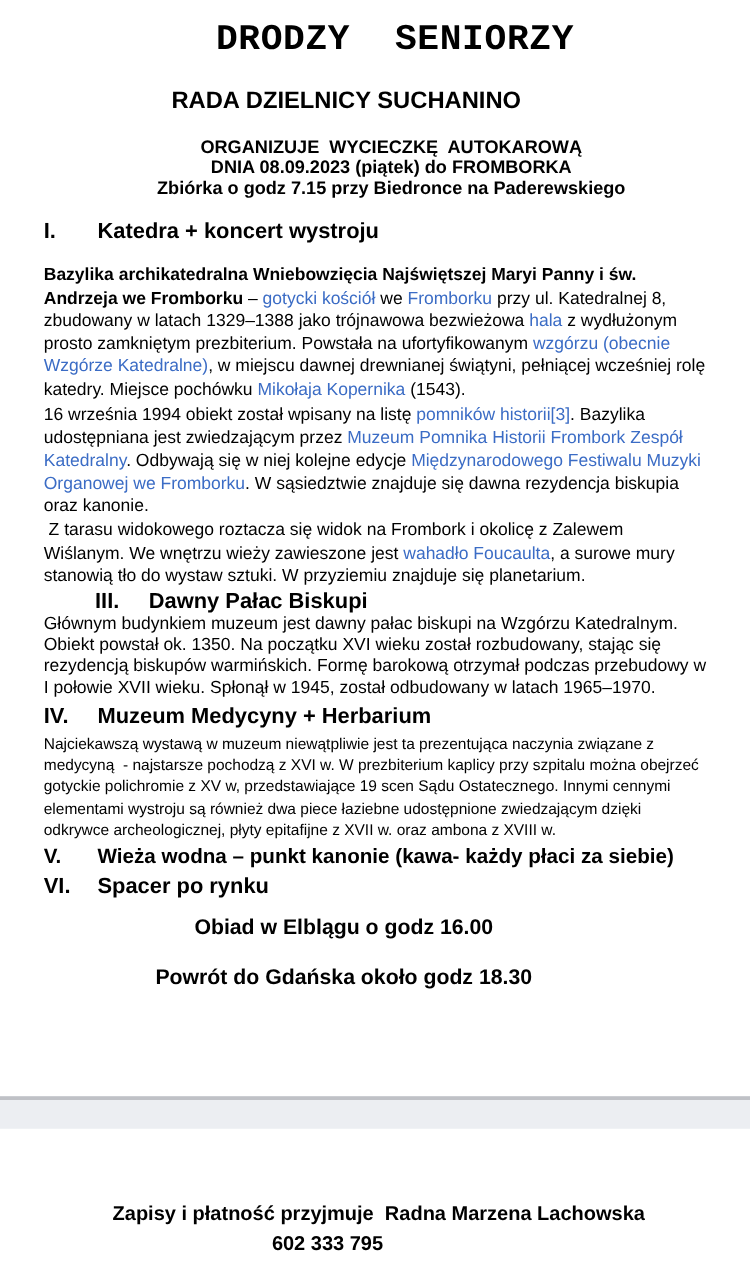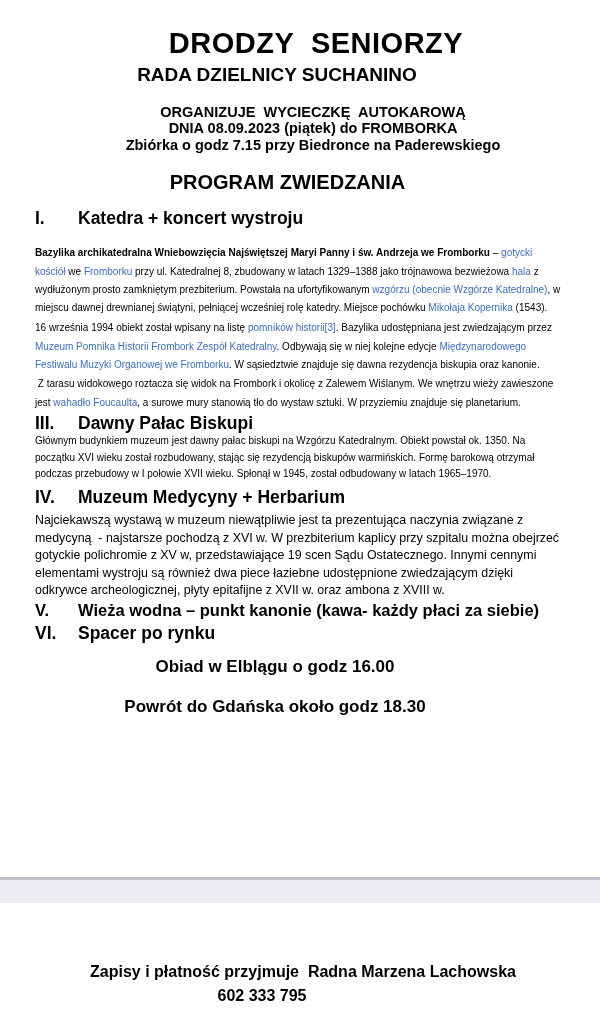--- a/index.html
+++ b/index.html
@@ -18,28 +18,29 @@
   }
   .page1 {
     padding: 16px 35px 0 35px;
   }
   .centered { text-align: center; white-space: pre-wrap; }
 
   .doc-title {
     font-size: 29px;
     line-height: 31px;
     font-weight: bold;
-    margin: 12px 0 0 32px;
+    margin: 0 0 0 32px;
     letter-spacing: 0.5px;
+    font-family: Liberation Mono, monospace;
   }
   .doc-subtitle {
     font-size: 19px;
     line-height: 21px;
     font-weight: bold;
-    margin: 5px 46px 0 0;
+    margin: 23px 46px 0 0;
   }
   .intro {
     margin: 19px 0 0 26px;
     font-weight: bold;
     font-size: 14.5px;
     line-height: 16.4px;
   }
   .program-title {
     font-size: 20px;
     line-height: 22px;
@@ -52,34 +53,34 @@
     font-weight: bold;
     font-size: 17.5px;
     line-height: 20px;
     white-space: pre-wrap;
   }
   .sec-num { width: 43px; flex: 0 0 43px; }
   .sec-title { flex: 1; }
 
   .body {
     margin: 0;
-    font-size: 10px;
+    font-size: 14px;
     line-height: 18.3px;
     white-space: pre-wrap;
   }
   .b { font-weight: bold; }
   .link { color: var(--link, #3b6cc5); }
 
   
   #s1 .sec-head { margin-top: 15px; }
   #s1 .p0 { margin-top: 16px; }
   #s1 .p1 { margin-top: 2px; }
   #s2 .sec-head { margin-top: 4px; }
   #s2 .body { margin-top: 1px; }
-  #s3 .sec-head { margin-top: 1px; }
+  #s3 .sec-head { margin-top: 1px; margin-left: 41px; }
   #s3 .body { line-height: 16.8px; }
   #s4 .sec-head { margin-top: 4px; }
   #s4 .body { margin-top: 5px; font-size: 12.4px; line-height: 17.4px; }
   #s5 .sec-head { margin-top: 1px; font-size: 16.5px; }
   #s6 .sec-head { margin-top: 3px; }
 
   .dinner-line {
     margin: 14px 50px 0 0;
     font-weight: bold;
     font-size: 17px;
@@ -129,21 +130,20 @@
 
   <div class="doc-title centered">DRODZY  SENIORZY</div>
   <div class="doc-subtitle centered">RADA DZIELNICY SUCHANINO</div>
 
   <div class="intro">
     <div class="centered">ORGANIZUJE  WYCIECZKĘ  AUTOKAROWĄ</div>
     <div class="centered">DNIA 08.09.2023 (piątek) do FROMBORKA</div>
     <div class="centered">Zbiórka o godz 7.15 przy Biedronce na Paderewskiego</div>
   </div>
 
-  <div class="program-title centered">PROGRAM ZWIEDZANIA</div>
 
   <section id="s1">
     <div class="sec-head">
       <span class="sec-num">I.</span>
       <span class="sec-title">Katedra + koncert wystroju</span>
     </div>
     <p class="body p0"><span class="b">Bazylika archikatedralna Wniebowzięcia Najświętszej Maryi Panny i św. Andrzeja we Fromborku</span><span> – </span><span class="link">gotycki kościół</span><span> we </span><span class="link">Fromborku</span><span> przy ul. Katedralnej 8, zbudowany w latach 1329–1388 jako trójnawowa bezwieżowa </span><span class="link">hala</span><span> z wydłużonym prosto zamkniętym prezbiterium. Powstała na ufortyfikowanym </span><span class="link">wzgórzu (obecnie Wzgórze Katedralne)</span><span>, w miejscu dawnej drewnianej świątyni, pełniącej wcześniej rolę katedry. Miejsce pochówku </span><span class="link">Mikołaja Kopernika</span><span> (1543).</span></p>
     <p class="body p1"><span>16 września 1994 obiekt został wpisany na listę </span><span class="link">pomników historii[3]</span><span>. Bazylika udostępniana jest zwiedzającym przez </span><span class="link">Muzeum Pomnika Historii Frombork Zespół Katedralny</span><span>. Odbywają się w niej kolejne edycje </span><span class="link">Międzynarodowego Festiwalu Muzyki Organowej we Fromborku</span><span>. W sąsiedztwie znajduje się dawna rezydencja biskupia oraz kanonie.</span></p>
   </section>
 

